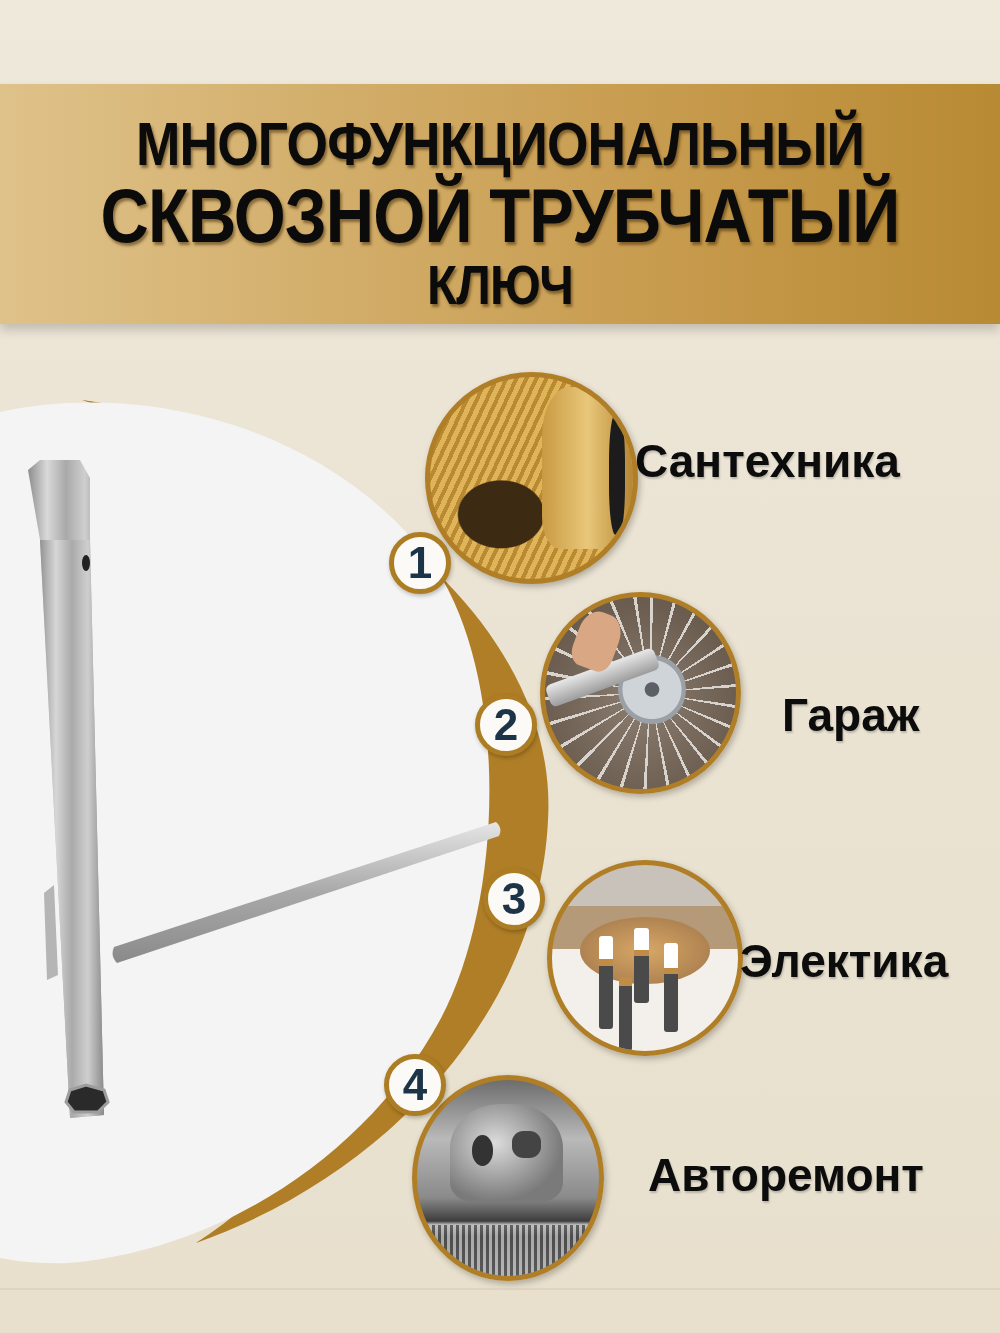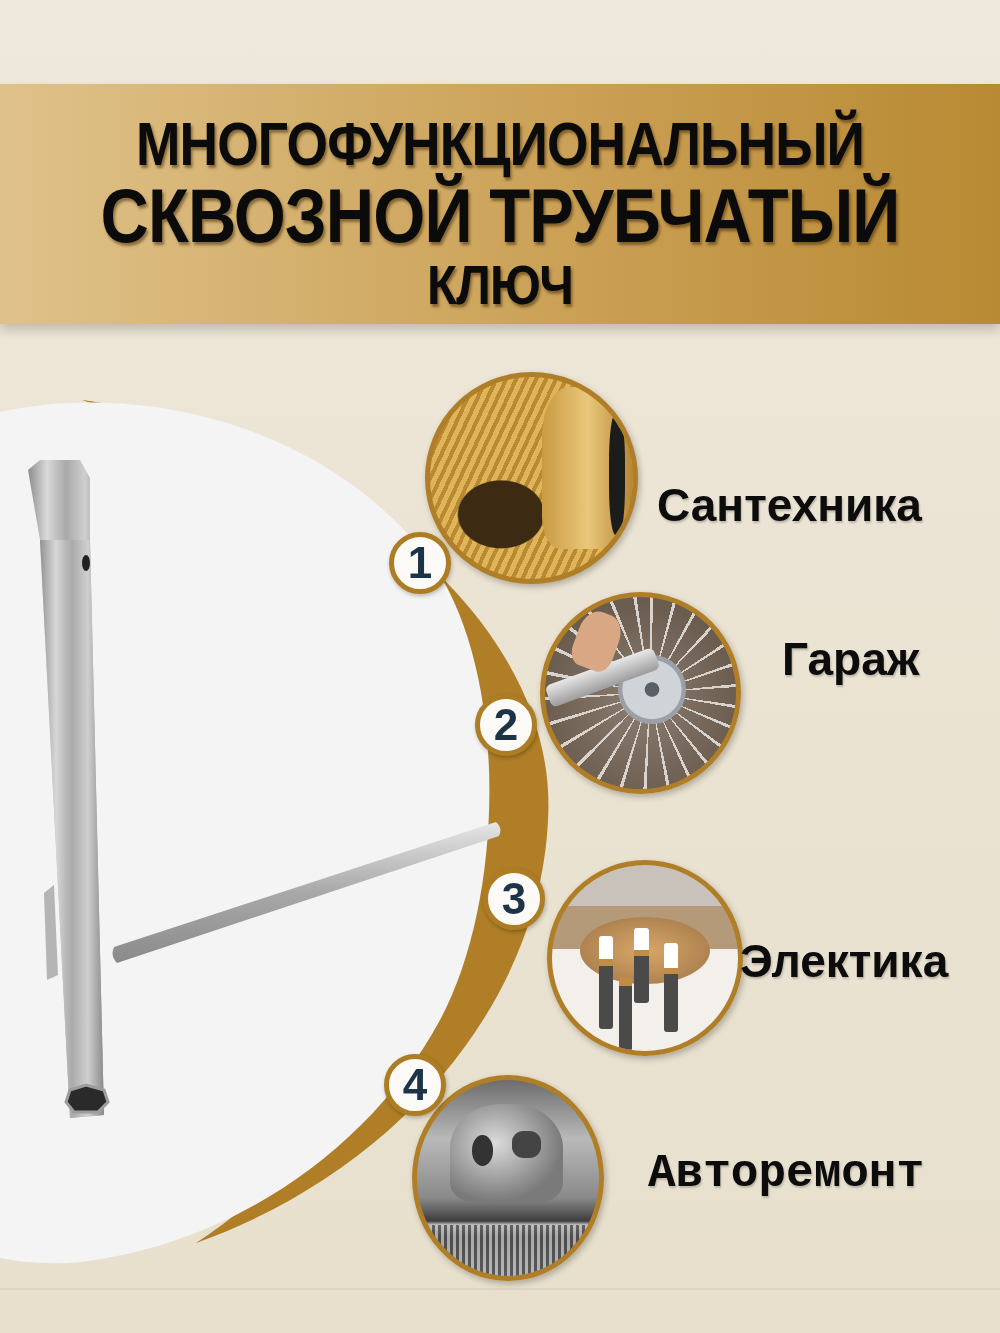--- a/index.html
+++ b/index.html
@@ -120,19 +120,19 @@
     <div style="position:absolute;left:30%;top:28%;width:12%;height:16%;border-radius:50%;background:#333;"></div>
     <div style="position:absolute;left:52%;top:26%;width:16%;height:14%;border-radius:40%;background:#444;"></div>
     <div style="position:absolute;left:0;bottom:0;width:100%;height:26%;background:repeating-linear-gradient(90deg,#bdbdbd 0 3px,#4a4a4a 3px 6px);opacity:0.8;"></div>
   </div>
 
   <div class="badge" style="left:420px;top:563px;">1</div>
   <div class="badge" style="left:506px;top:725px;">2</div>
   <div class="badge" style="left:514px;top:899px;">3</div>
   <div class="badge" style="left:415px;top:1085px;">4</div>
 
-  <div class="label" style="left:657px;top:434px;margin-top:44px;">Сантехника</div>
-  <div class="label" style="left:782px;top:632px;text-align:right;">Гараж</div>
+  <div class="label" style="left:635px;top:434px;">Сантехника</div>
+  <div class="label" style="left:782px;top:688px;text-align:right;">Гараж</div>
   <div class="label" style="left:740px;top:934px;">Электика</div>
-  <div class="label" style="left:648px;top:1148px;font-family:Liberation Mono, monospace;">Авторемонт</div>
+  <div class="label" style="left:648px;top:1148px;">Авторемонт</div>
 
   <div class="bottom-line"></div>
 </div>
 
 </body></html>

